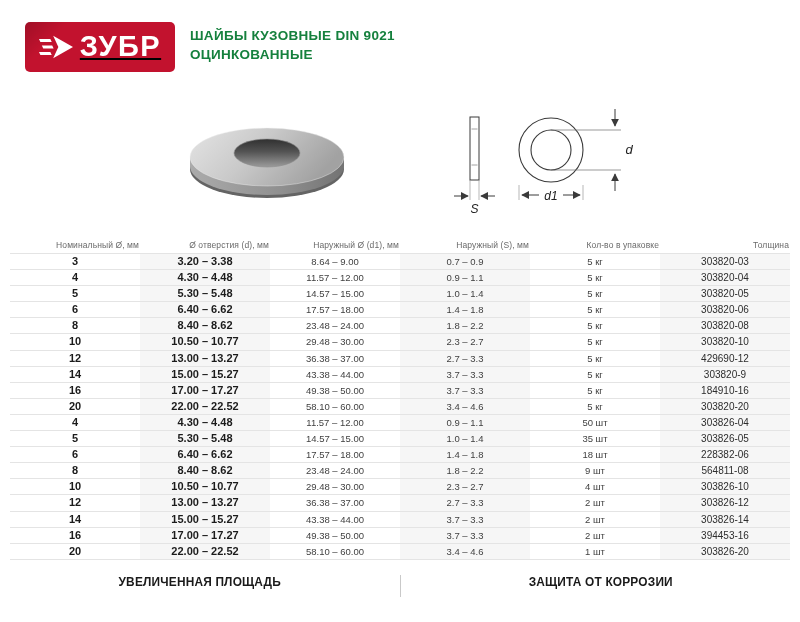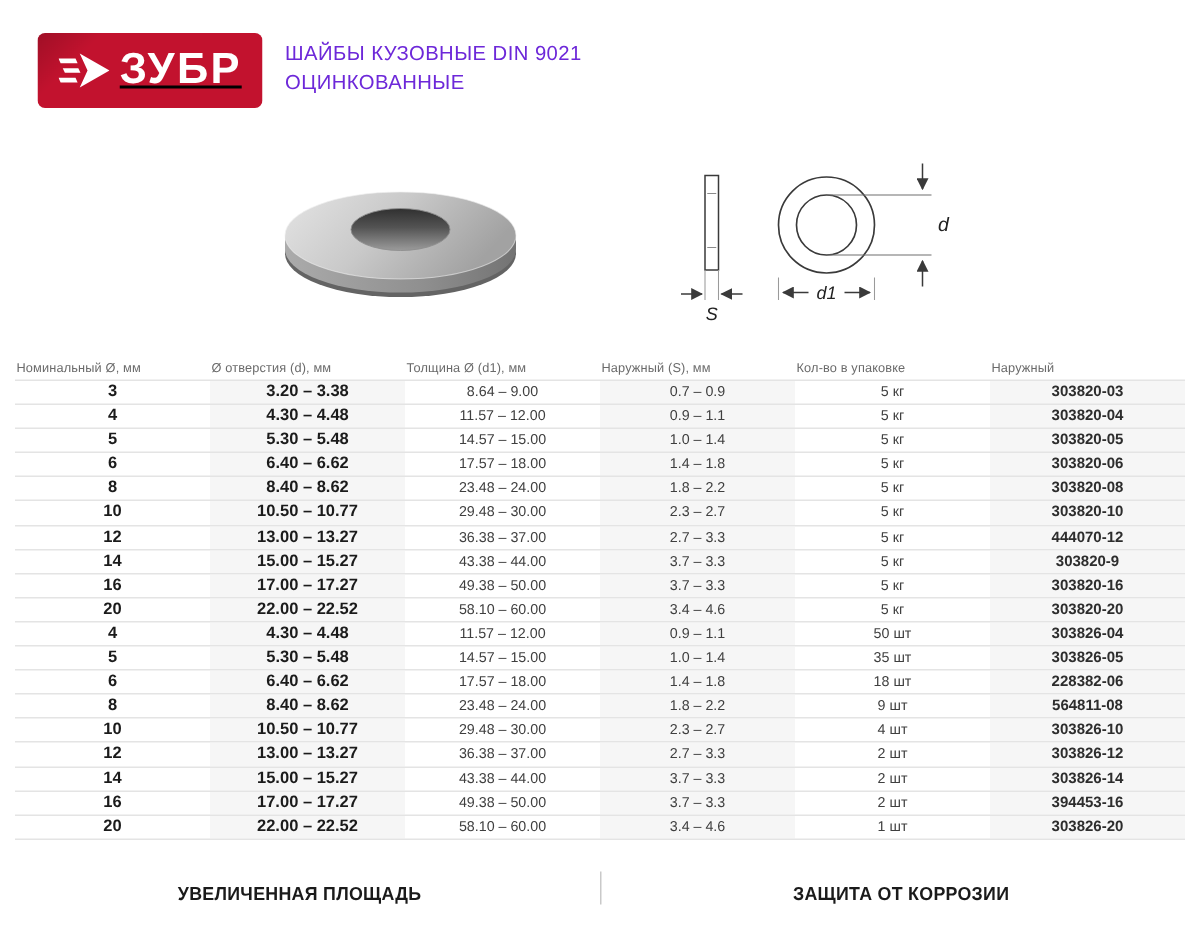--- a/index.html
+++ b/index.html
@@ -10,50 +10,50 @@
   
   .logo{
     position:absolute;left:25px;top:22px;width:150px;height:50px;
     border-radius:5px;display:flex;align-items:center;justify-content:center;
     gap:7px;background:#c2122e;
     background-image:linear-gradient(135deg, rgba(0,0,0,.18) 0%, rgba(0,0,0,0) 22%);
     text-decoration:underline;
   }
   .logo-text{color:#fff;font-weight:700;font-size:29px;letter-spacing:1.5px;line-height:1;padding-bottom:2px}
   .title{
-    position:absolute;left:190px;top:26px;font-size:13.5px;font-weight:400;
-    color:#6d28d9;line-height:19px;letter-spacing:.3px;white-space:pre-line;
+    position:absolute;left:190px;top:26px;font-size:13.5px;font-weight:700;
+    color:#15803d;line-height:19px;letter-spacing:.3px;white-space:pre-line;
   }
   
   .washer-photo{position:absolute;left:178px;top:110px;width:178px;height:96px}
   .tech-diagram{position:absolute;left:443px;top:96px;width:210px;height:130px}
   .tech-diagram text{font-family:"Liberation Sans",sans-serif;font-style:italic;fill:#222}
   
   table.spec{
     position:absolute;left:10px;top:236px;width:780px;
     border-collapse:collapse;table-layout:fixed;
   }
   table.spec th{
     font-size:8.5px;font-weight:400;color:#6a6a6a;height:15px;
-    text-align:left;letter-spacing:.1px;
+    text-align:right;letter-spacing:.1px;
   }
   table.spec td{
     font-size:9.5px;color:#3f3f3f;height:15.1px;line-height:15.1px;
     text-align:center;border-top:1px solid #e4e4e4;padding:0;
     white-space:nowrap;overflow:hidden;
   }
   table.spec tbody tr:last-child td{border-bottom:1px solid #e4e4e4}
   table.spec td:nth-child(even){background:#f6f6f6}
   table.spec td:nth-child(1),
   table.spec td:nth-child(2){font-weight:700;font-size:11px;color:#1b1b1b}
-  table.spec td:nth-child(6){font-weight:700;font-size:10px;color:#2d2d2d}
+  table.spec td:nth-child(6){font-weight:400;font-size:10px;color:#2d2d2d}
   
   .footer{
     position:absolute;left:0;top:575px;width:800px;height:28px;
-    display:flex;align-items:flex-end;
+    display:flex;align-items:flex-start;
   }
   .footer-half{
     flex:1;text-align:center;font-weight:700;font-size:12.5px;color:#1a1a1a;
     letter-spacing:.2px;transform:scaleX(.95);
   }
   .footer-div{width:1px;height:22px;background:#c9c9c9}
 </style>
 </head>
 <body>
 
@@ -133,24 +133,24 @@
     <line x1="120" y1="99" x2="137" y2="99" stroke="#3a3a3a" stroke-width="1" marker-end="url(#arr)"></line>
     <text x="108" y="103.5" font-size="12" text-anchor="middle">d1</text>
   </svg>
 </div>
 
 <table class="spec">
   <thead>
     <tr id="thead-row">
         <th>Номинальный Ø, мм</th>
         <th>Ø отверстия (d), мм</th>
-        <th>Толщина Ø (d1), мм</th>
+        <th>Наружный Ø (d1), мм</th>
         <th>Наружный (S), мм</th>
         <th>Кол-во в упаковке</th>
-        <th>Наружный</th>
+        <th>Толщина</th>
       </tr>
   </thead>
   <tbody id="tbody">
       <tr>
         <td>3</td>
         <td>3.20 – 3.38</td>
         <td>8.64 – 9.00</td>
         <td>0.7 – 0.9</td>
         <td>5 кг</td>
         <td>303820-03</td>
@@ -194,37 +194,37 @@
         <td>2.3 – 2.7</td>
         <td>5 кг</td>
         <td>303820-10</td>
       </tr>
       <tr>
         <td>12</td>
         <td>13.00 – 13.27</td>
         <td>36.38 – 37.00</td>
         <td>2.7 – 3.3</td>
         <td>5 кг</td>
-        <td>444070-12</td>
+        <td>429690-12</td>
       </tr>
       <tr>
         <td>14</td>
         <td>15.00 – 15.27</td>
         <td>43.38 – 44.00</td>
         <td>3.7 – 3.3</td>
         <td>5 кг</td>
         <td>303820-9</td>
       </tr>
       <tr>
         <td>16</td>
         <td>17.00 – 17.27</td>
         <td>49.38 – 50.00</td>
         <td>3.7 – 3.3</td>
         <td>5 кг</td>
-        <td>303820-16</td>
+        <td>184910-16</td>
       </tr>
       <tr>
         <td>20</td>
         <td>22.00 – 22.52</td>
         <td>58.10 – 60.00</td>
         <td>3.4 – 4.6</td>
         <td>5 кг</td>
         <td>303820-20</td>
       </tr>
       <tr>

